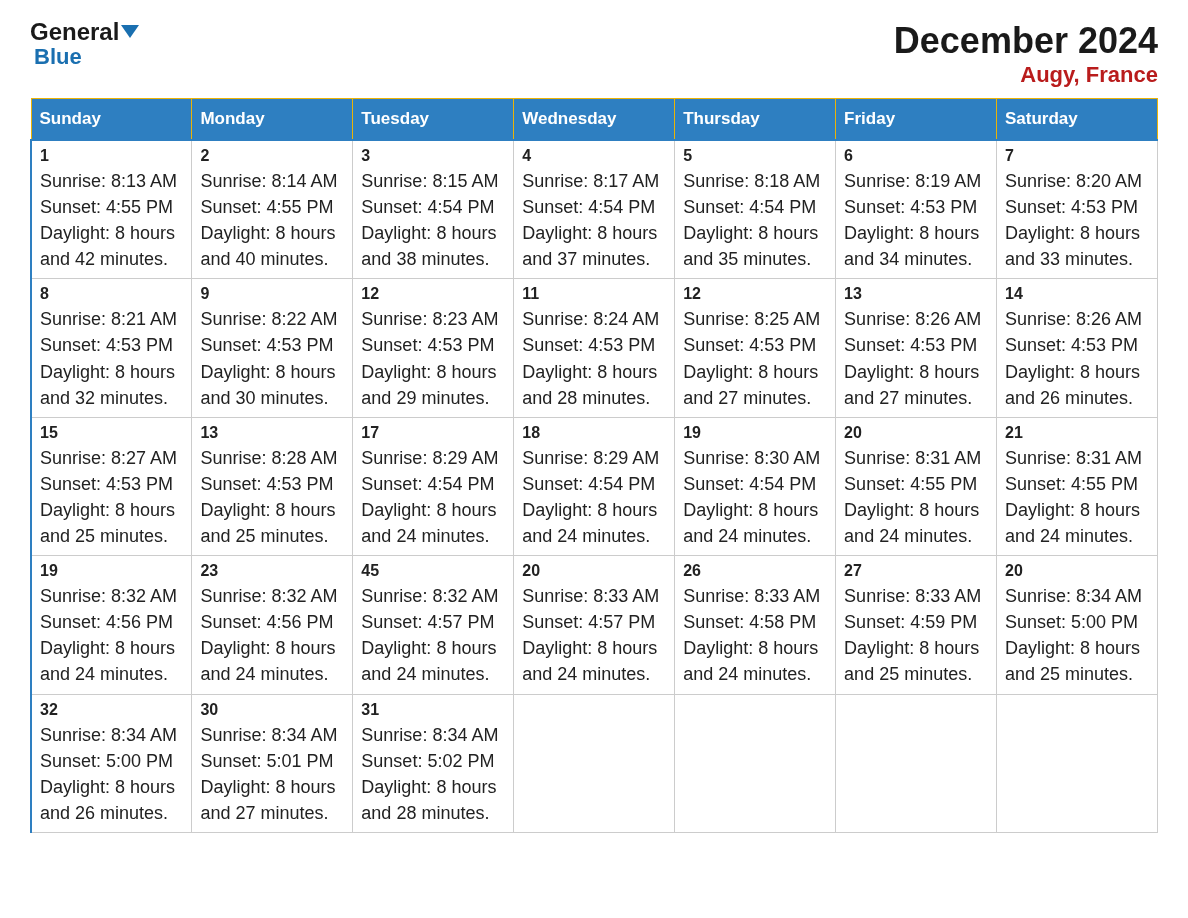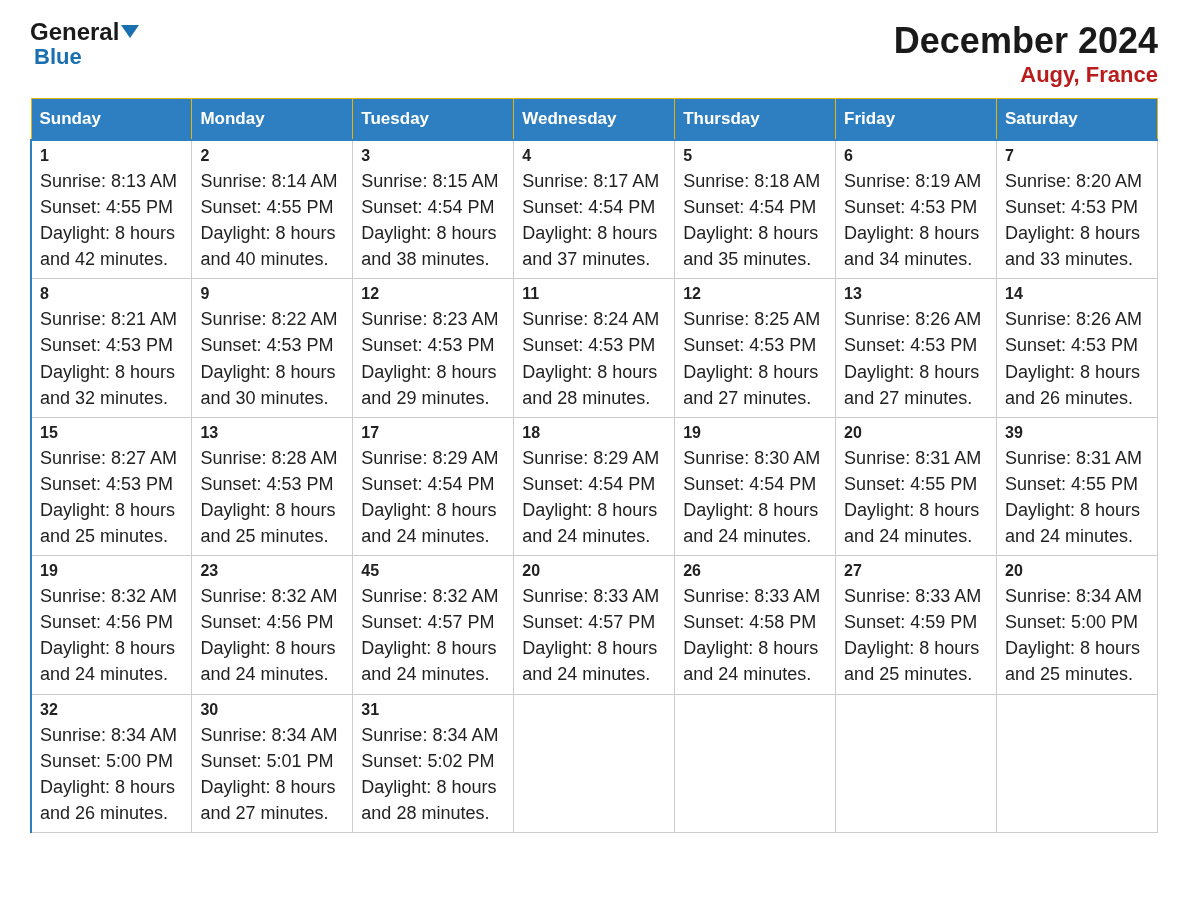--- a/index.html
+++ b/index.html
@@ -211,21 +211,21 @@
         </td>
         <td>
           <span class="day-num">19</span>
           <div class="day-info">Sunrise: 8:30 AM<br>Sunset: 4:54 PM<br>Daylight: 8 hours and 24 minutes.</div>
         </td>
         <td>
           <span class="day-num">20</span>
           <div class="day-info">Sunrise: 8:31 AM<br>Sunset: 4:55 PM<br>Daylight: 8 hours and 24 minutes.</div>
         </td>
         <td>
-          <span class="day-num">39</span>
+          <span class="day-num">21</span>
           <div class="day-info">Sunrise: 8:31 AM<br>Sunset: 4:55 PM<br>Daylight: 8 hours and 24 minutes.</div>
         </td>
       </tr>
       <tr>
         <td>
           <span class="day-num">19</span>
           <div class="day-info">Sunrise: 8:32 AM<br>Sunset: 4:56 PM<br>Daylight: 8 hours and 24 minutes.</div>
         </td>
         <td>
           <span class="day-num">23</span>

